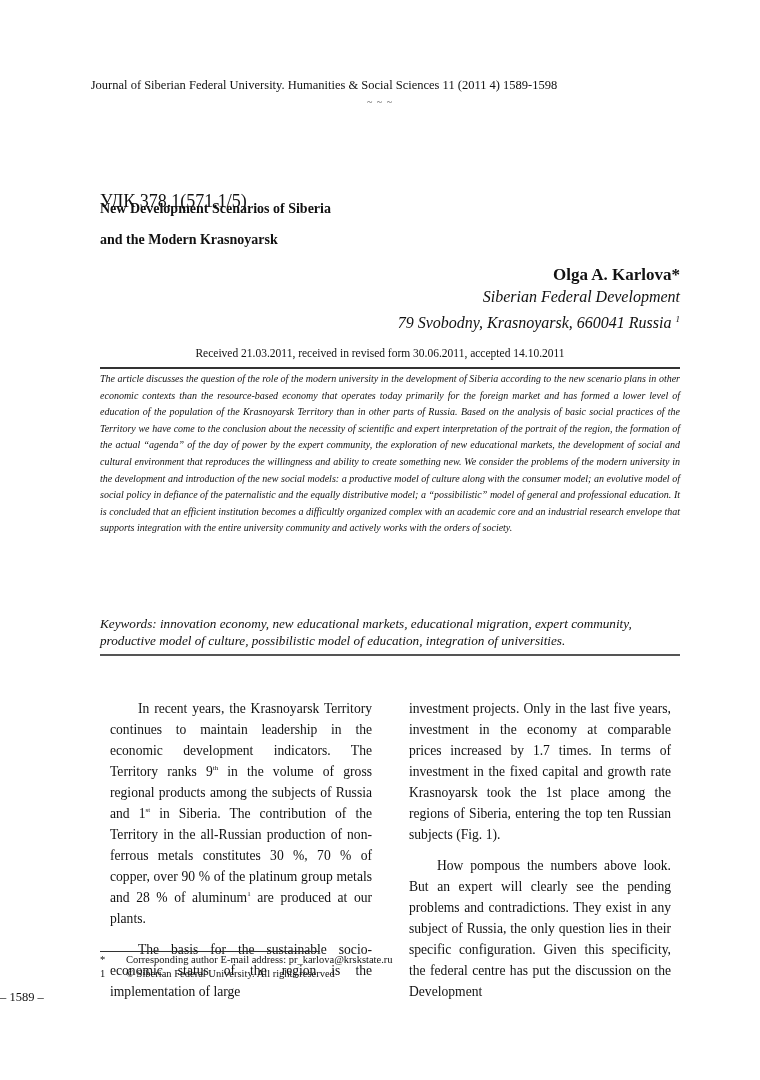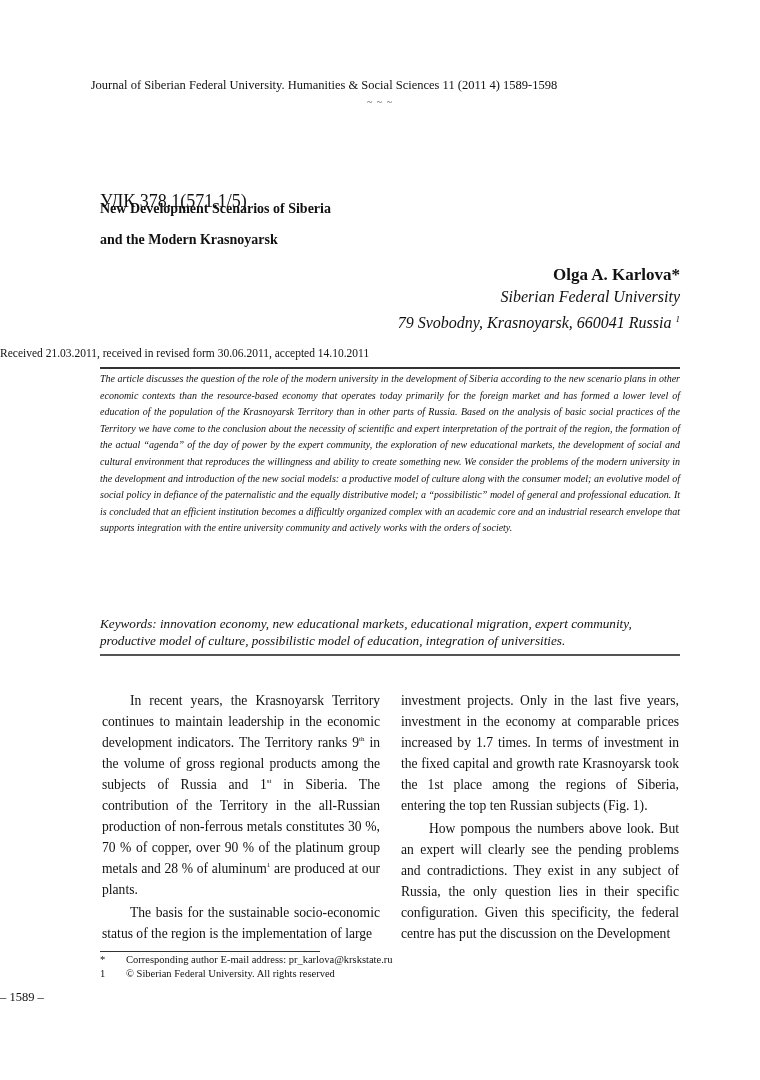--- a/index.html
+++ b/index.html
@@ -5,28 +5,28 @@
     html, body { margin: 0; padding: 0; background: #ffffff; }
     body { width: 760px; height: 1080px; position: relative; overflow: hidden; color: #111; font-family: "Liberation Serif", serif; }
     .journal-header { position: absolute; top: 78px; left: 0; width: 648px; text-align: center; font-size: 12.5px; }
     .tilde { position: absolute; top: 96px; left: 0; width: 760px; text-align: center; font-size: 10px; color: #555; letter-spacing: 1px; }
     .udk { position: absolute; top: 153px; left: 100px; font-size: 18px; margin-top: 38px; }
     .title { position: absolute; top: 193px; left: 100px; font-size: 14px; font-weight: bold; line-height: 31px; }
     .author-block { position: absolute; top: 264px; right: 80px; text-align: right; }
     .author-name { font-size: 17px; font-weight: bold; line-height: 22px; }
     .affil { font-size: 16px; font-style: italic; line-height: 22px; }
     .affil sup { font-size: 9px; }
-    .received { position: absolute; top: 347px; left: 0; width: 760px; font-size: 11.5px; }
+    .received { position: absolute; top: 347px; left: 0; width: 760px; text-align: center; font-size: 11.5px; }
     .rule { position: absolute; left: 100px; width: 580px; height: 1.5px; background: #333; }
     .rule-top { top: 367px; }
     .rule-bottom { top: 654px; height: 2px; background: #555; }
     .abstract { position: absolute; top: 371px; left: 100px; width: 580px; font-size: 10px; font-style: italic; line-height: 16.6px; text-align: justify; }
     .keywords { position: absolute; top: 616px; left: 100px; width: 580px; font-size: 13.2px; font-style: italic; line-height: 16.6px; }
     .col { position: absolute; top: 688px; width: 282px; font-size: 13.6px; line-height: 21px; text-align: justify; }
-    .col p { margin: 2px; text-indent: 28px; }
+    .col p { margin: 10px; text-indent: 28px; }
     .col p.noindent { text-indent: 0; }
     .col-left { left: 100px; }
     .col-right { left: 399px; }
     .col sup { font-size: 7px; line-height: 0; }
     .fn-rule { position: absolute; top: 951px; left: 100px; width: 220px; height: 1px; background: #333; }
     .footnotes { position: absolute; top: 953px; left: 100px; font-size: 10.5px; line-height: 14px; }
     .fn-row { display: flex; }
     .fn-mark { width: 26px; }
     .page-number { position: absolute; top: 990px; left: 0; width: 760px; text-align: left; font-size: 12.5px; }
   </style>
@@ -38,21 +38,21 @@
 
 <div class="udk">УДК 378.1(571.1/5)</div>
 
 <div class="title">
   <div>New Development Scenarios of Siberia</div>
   <div>and the Modern Krasnoyarsk</div>
 </div>
 
 <div class="author-block">
   <div class="author-name">Olga A. Karlova*</div>
-  <div class="affil">Siberian Federal University</div>
+  <div class="affil">Siberian Federal Development</div>
   <div class="affil"><span>79 Svobodny, Krasnoyarsk, 660041 Russia</span> <sup>1</sup></div>
 </div>
 
 <div class="received">Received 21.03.2011, received in revised form 30.06.2011, accepted 14.10.2011</div>
 
 <div class="rule rule-top"></div>
 <div class="abstract">The article discusses the question of the role of the modern university in the development of Siberia according to the new scenario plans in other economic contexts than the resource-based economy that operates today primarily for the foreign market and has formed a lower level of education of the population of the Krasnoyarsk Territory than in other parts of Russia. Based on the analysis of basic social practices of the Territory we have come to the conclusion about the necessity of scientific and expert interpretation of the portrait of the region, the formation of the actual “agenda” of the day of power by the expert community, the exploration of new educational markets, the development of social and cultural environment that reproduces the willingness and ability to create something new. We consider the problems of the modern university in the development and introduction of the new social models: a productive model of culture along with the consumer model; an evolutive model of social policy in defiance of the paternalistic and the equally distributive model; a “possibilistic” model of general and professional education. It is concluded that an efficient institution becomes a difficultly organized complex with an academic core and an industrial research envelope that supports integration with the entire university community and actively works with the orders of society.</div>
 <div class="keywords">Keywords: innovation economy, new educational markets, educational migration, expert community, productive model of culture, possibilistic model of education,  integration of universities.</div>
 <div class="rule rule-bottom"></div>
 

